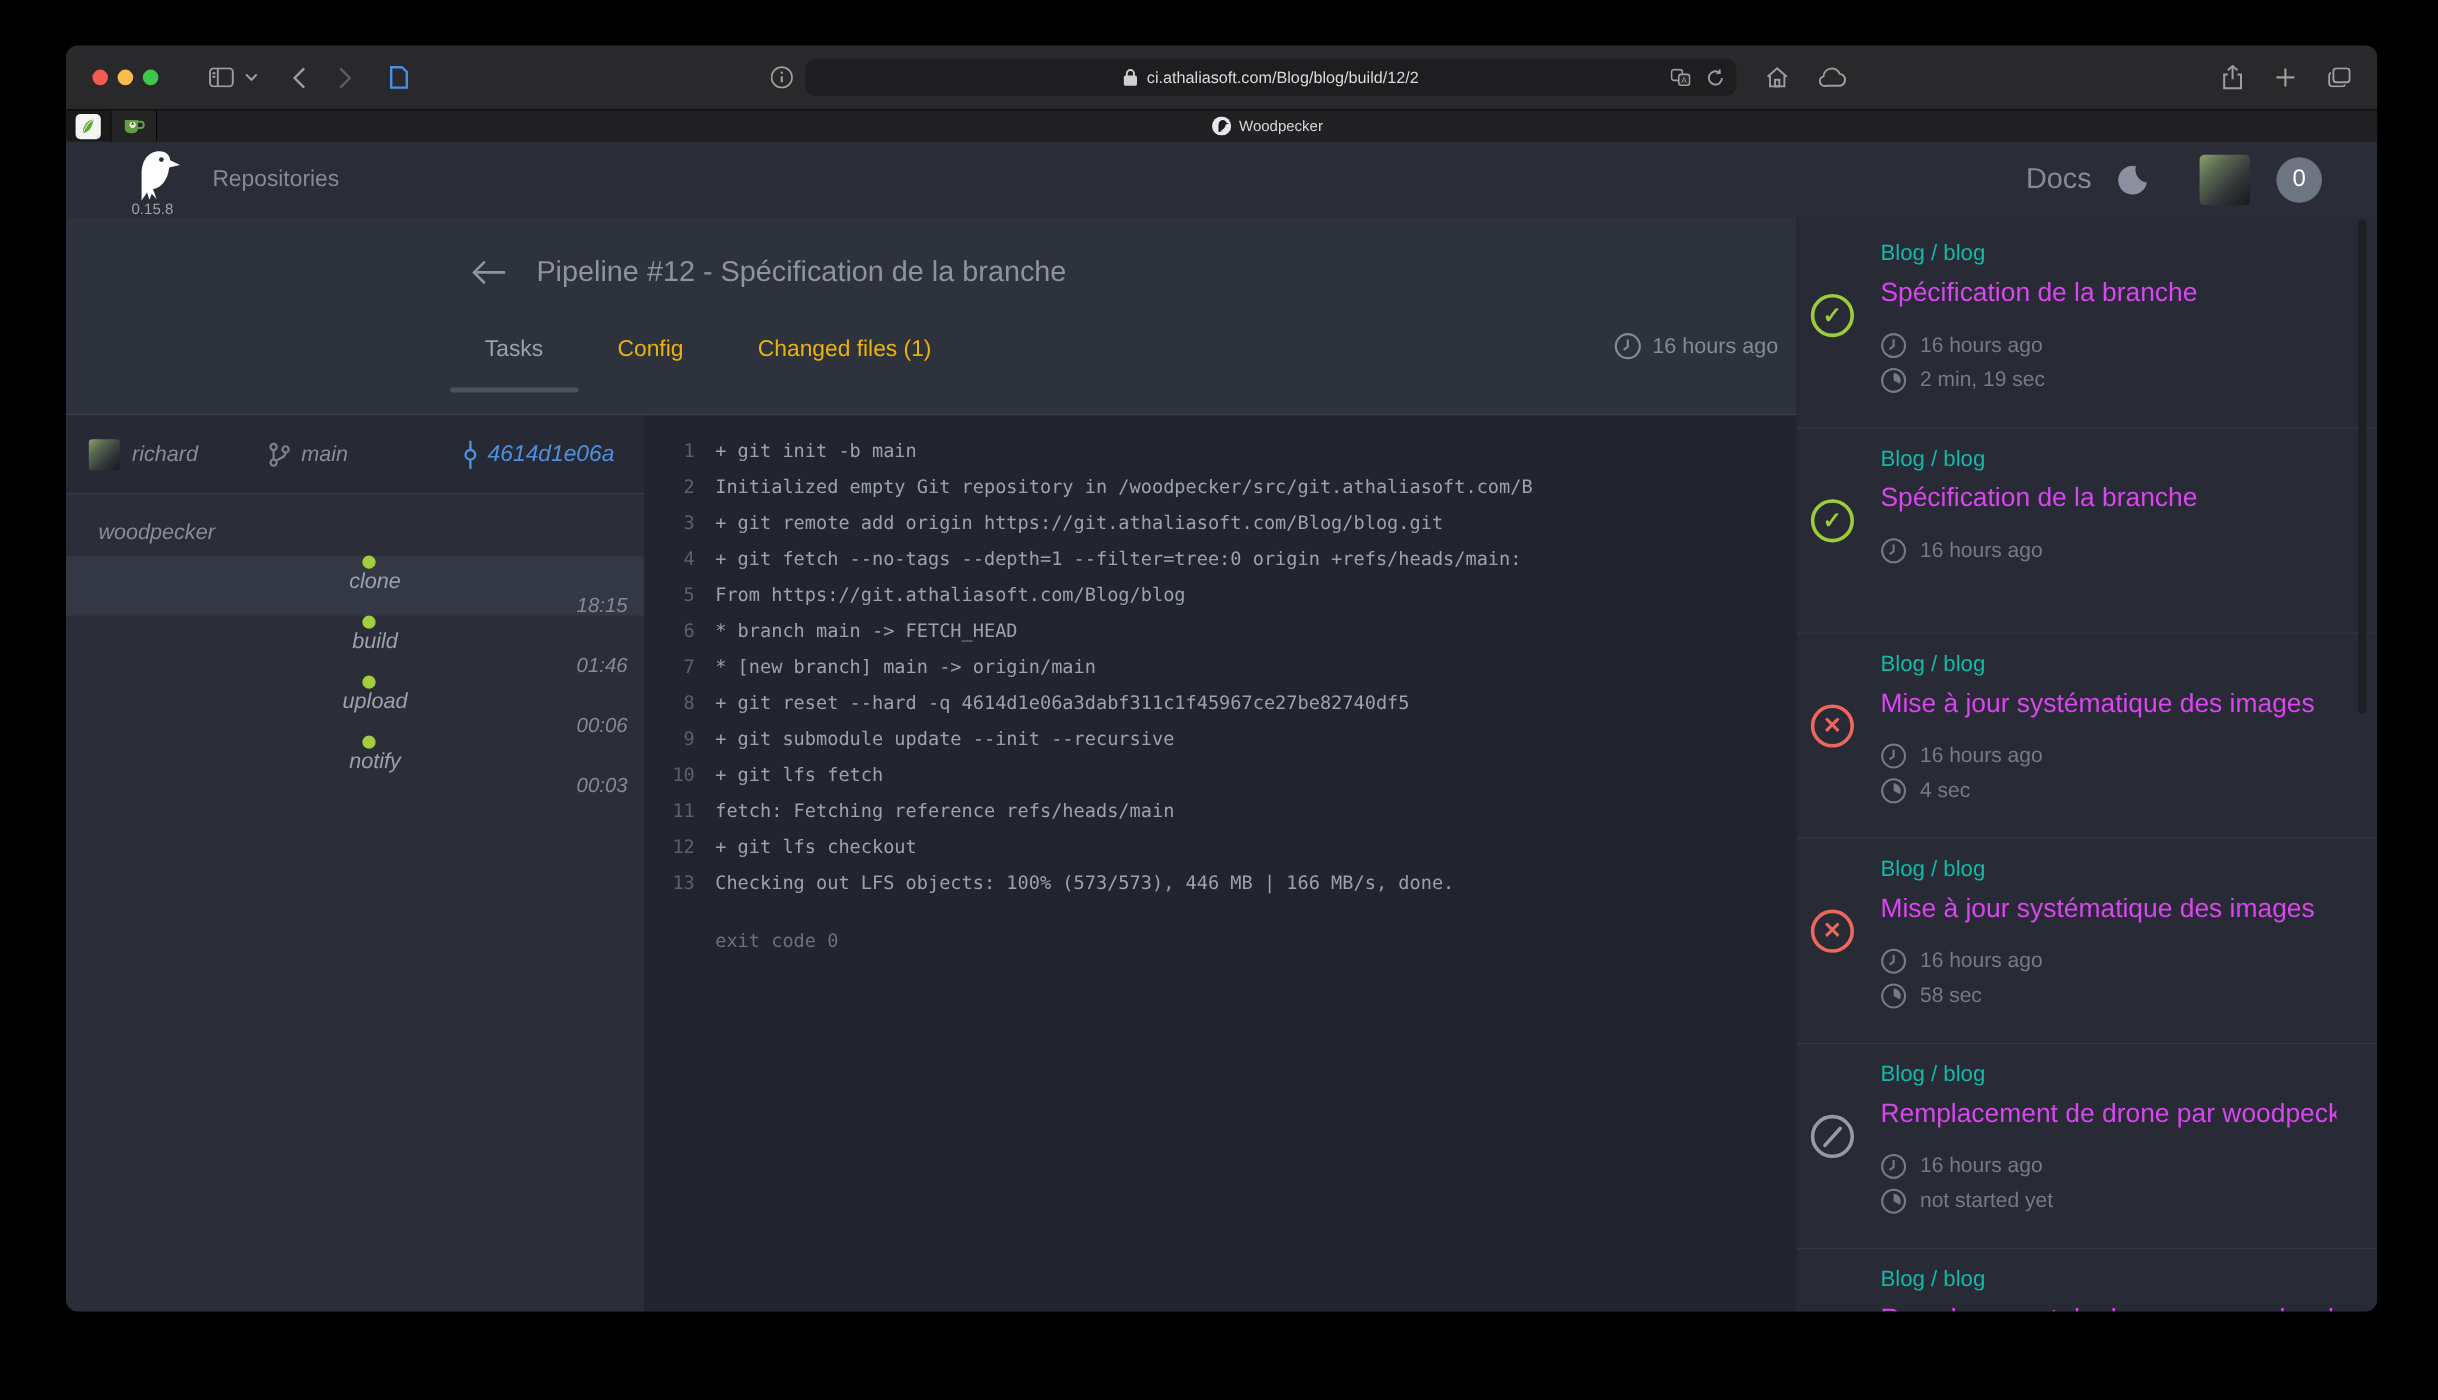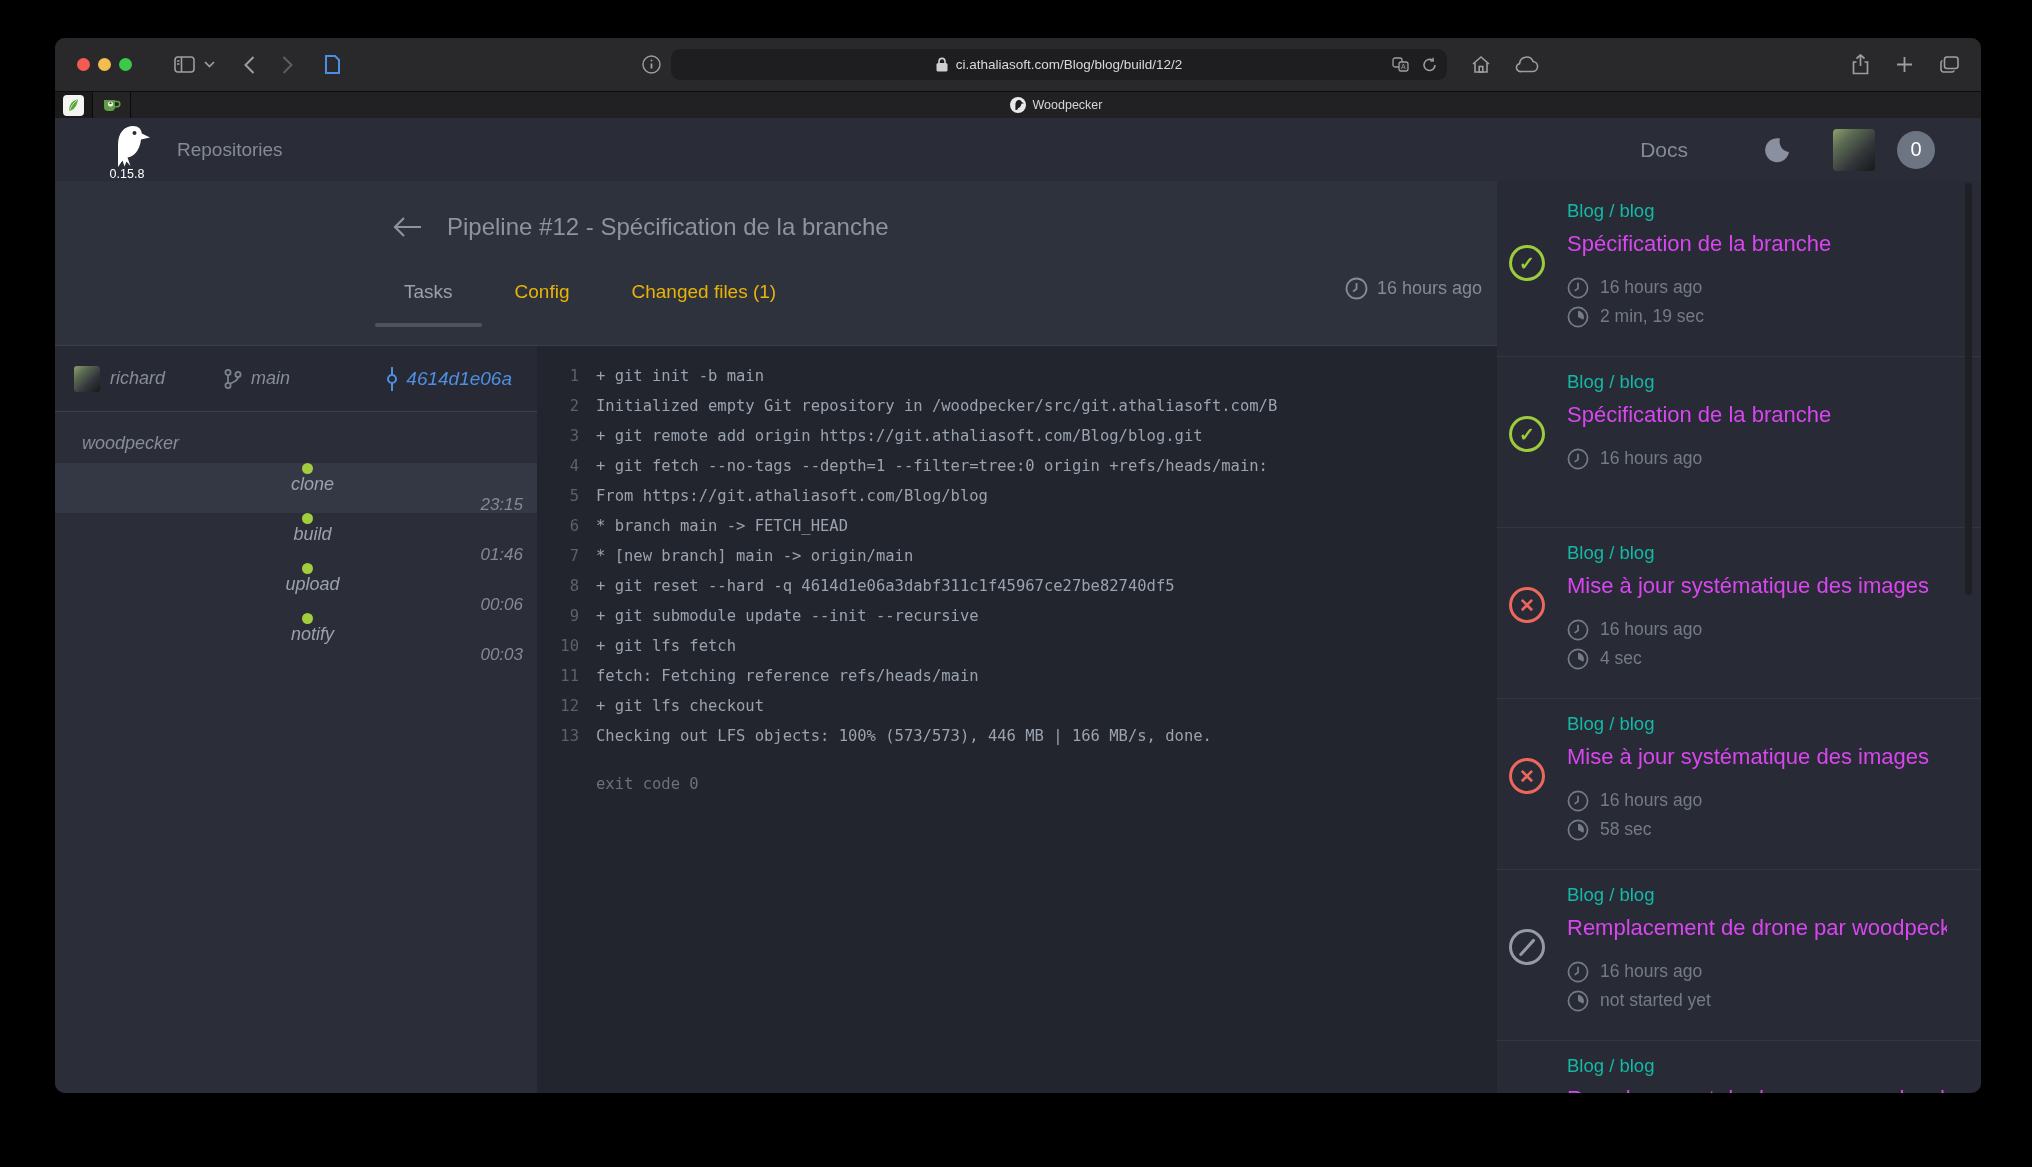--- a/index.html
+++ b/index.html
@@ -28,24 +28,24 @@
   .pinned-tab { width:38px; display:flex; align-items:center; justify-content:center; border-right:1px solid #0a0a0a; }
   .pinned-tab.alt { background:#242424; }
   .fav-box { width:21px; height:21px; border-radius:4px; background:#f4f4f2; display:flex; align-items:center; justify-content:center; }
   .maintab { flex:1; background:#212123; display:flex; align-items:center; justify-content:center; gap:7px;
              color:#d6d6d8; font-size:12.5px; }
 
   
   .nav { height:63px; background:#2a2d38; display:flex; align-items:center; padding:0 46px 0 44px; }
   .logo-wrap { position:relative; width:56px; height:63px; flex:none; }
   .logo-wrap svg { position:absolute; left:4px; top:5px; }
-  .version { position:absolute; left:0; bottom:0; width:100%; text-align:center; color:#ffffff; font-size:12.5px; }
+  .version { position:absolute; left:0; bottom:0; width:100%; text-align:center; color:#a3a3a3; font-size:12.5px; }
   .nav-item { margin-left:22px; color:#848a96; font-size:19px; }
   .nav-right { margin-left:auto; display:flex; align-items:center; }
-  .docs { color:#848a96; font-size:21px; margin-right:76px; }
+  .docs { color:#848a96; font-size:24px; margin-right:21px; }
   .moon { color:#8a90a0; margin-right:42px; display:flex; }
   .avatar { width:42px; height:42px; border-radius:4px; margin-right:22px;
             background:linear-gradient(135deg,#8fa06b 0%,#5b6a52 28%,#35383b 62%,#16181a 100%); }
   .badge { width:38px; height:38px; border-radius:50%; background:#6d7482; color:#fff;
            display:flex; align-items:center; justify-content:center; font-size:20px; }
 
   
   .content { display:flex; height:912px; }
   .main { width:1442px; display:flex; flex-direction:column; }
 
@@ -324,21 +324,21 @@
                 </span>
                 <span>4614d1e06a</span>
               </span>
             </div>
             <div class="workflow-label">woodpecker</div>
             <div>
 
                 <div class="step active">
                   <span class="dot"></span>
                   <span class="step-name">clone</span>
-                  <span class="step-time">23:15</span>
+                  <span class="step-time">18:15</span>
                 </div>
 
                 <div class="step">
                   <span class="dot"></span>
                   <span class="step-name">build</span>
                   <span class="step-time">01:46</span>
                 </div>
 
                 <div class="step">
                   <span class="dot"></span>

